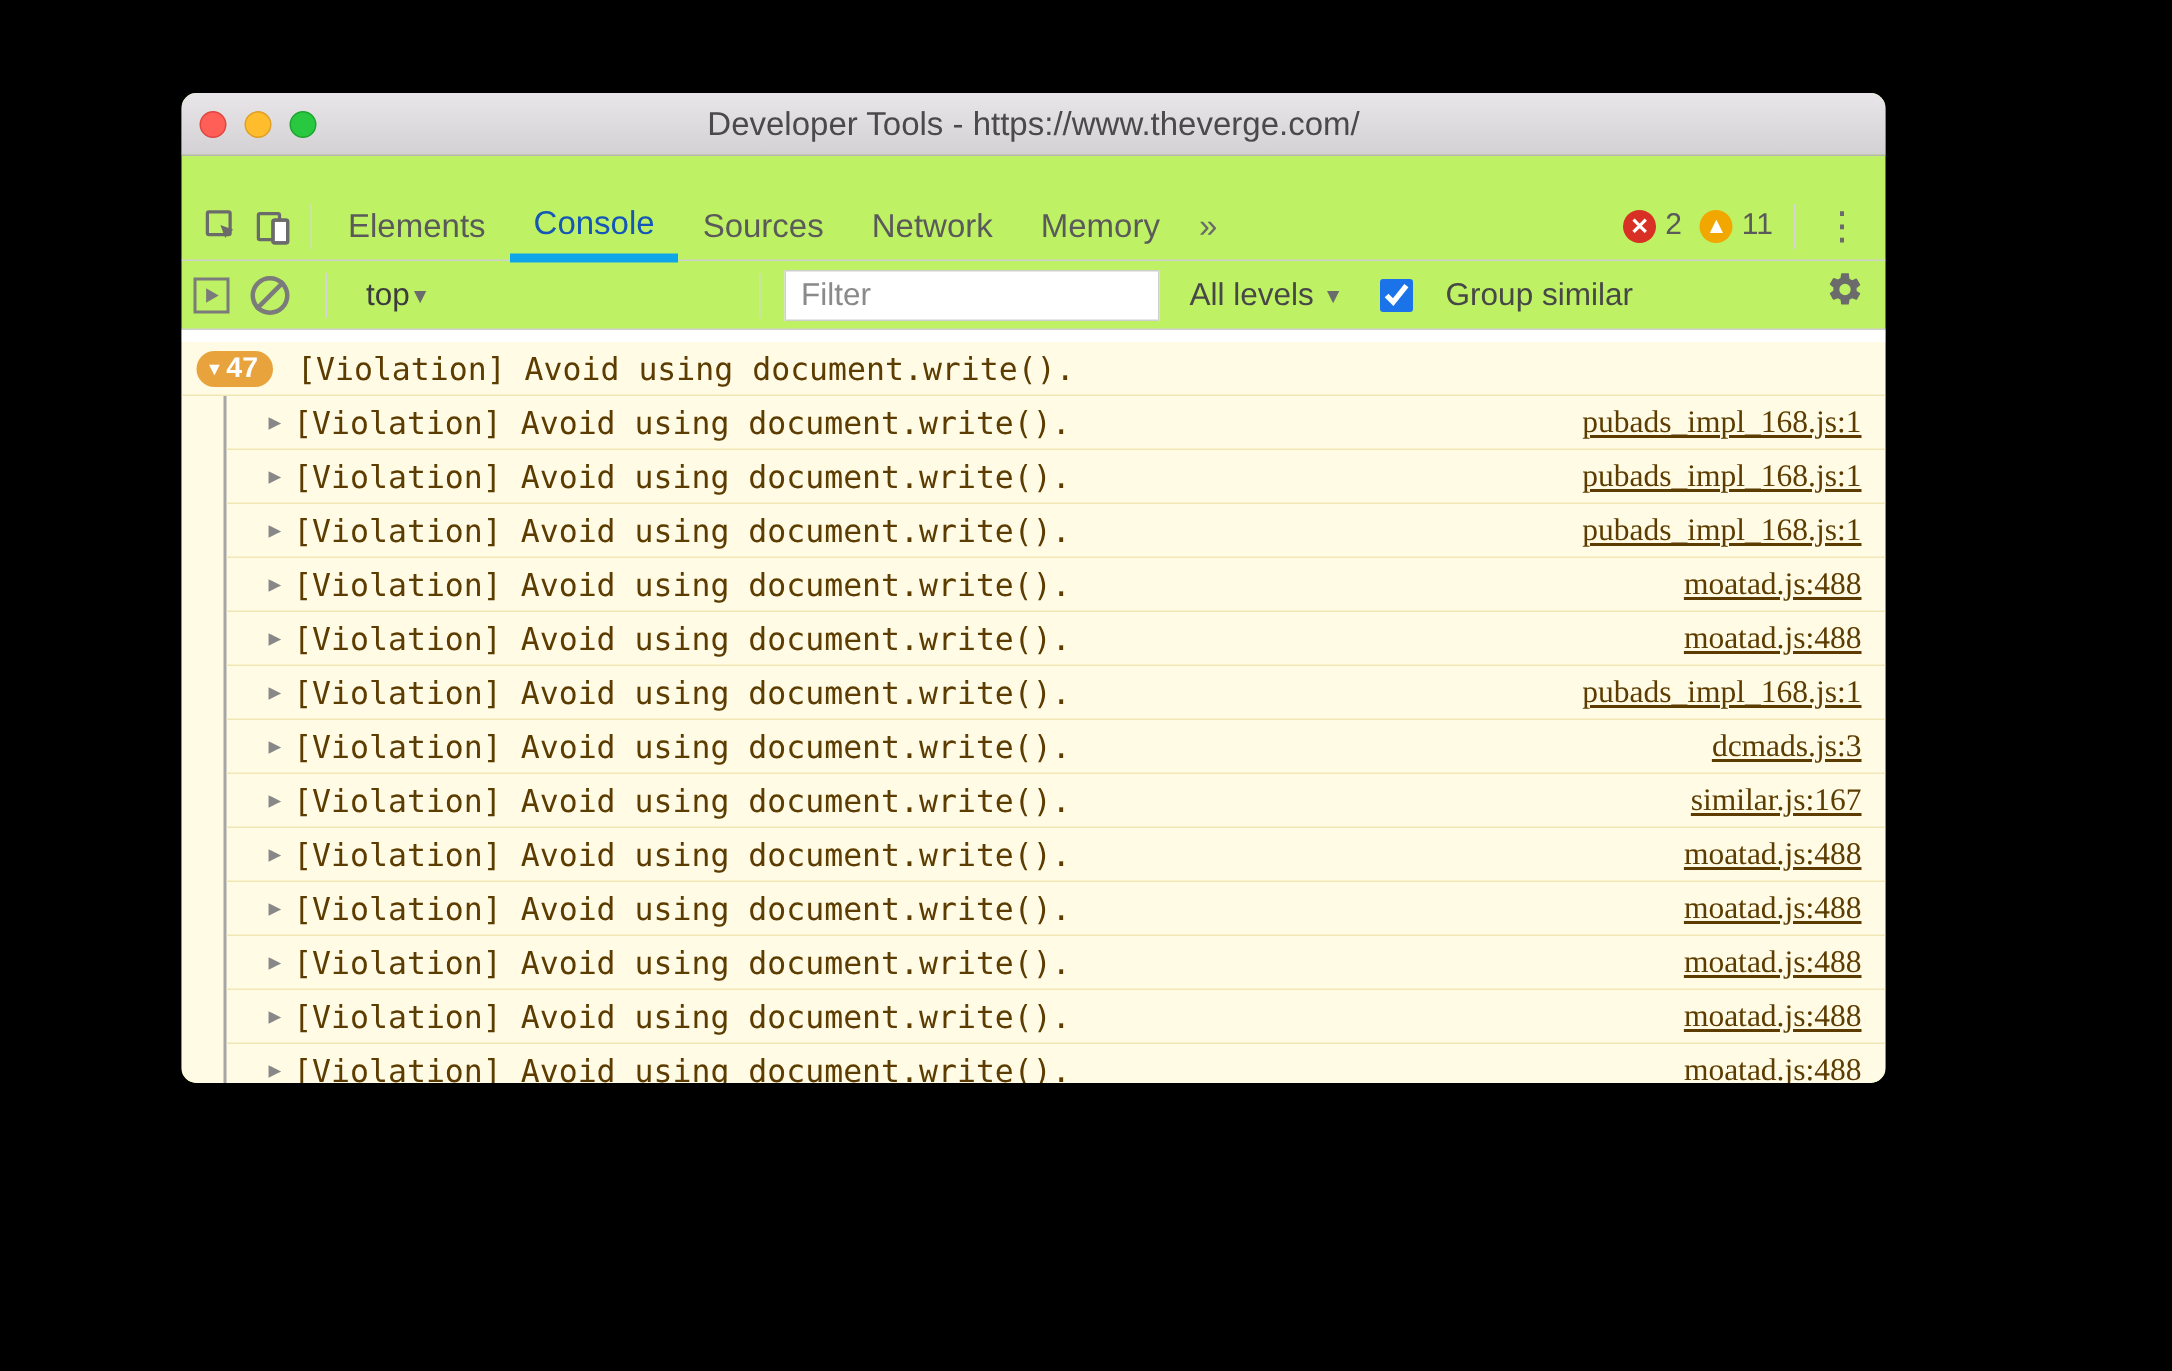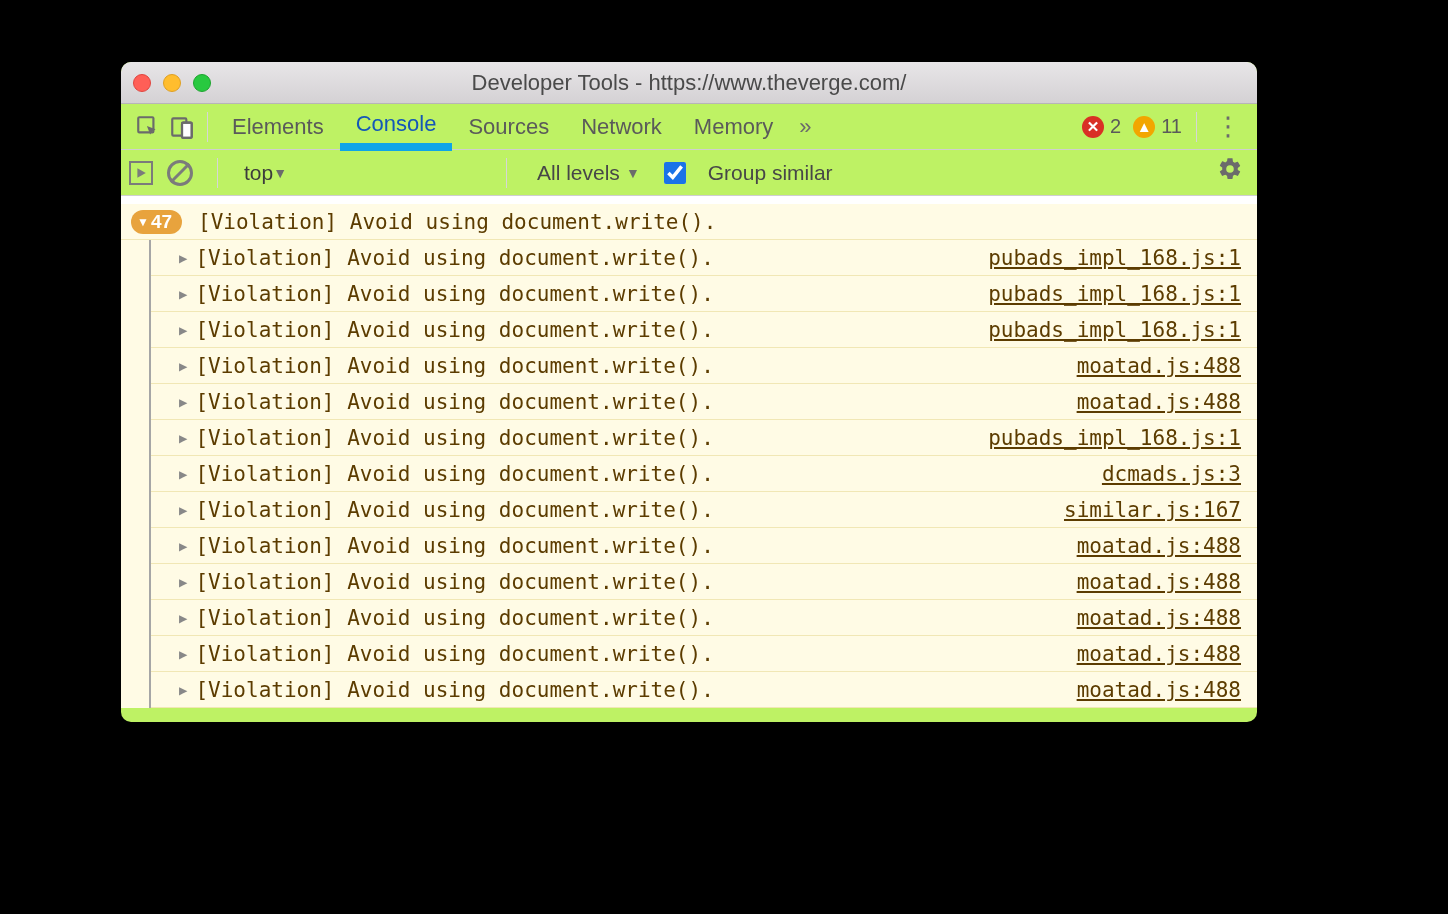--- a/index.html
+++ b/index.html
@@ -36,25 +36,26 @@
   .title-text { position:absolute; left:0; right:0; text-align:center; font-size:22px; color:#4a4a4a; pointer-events:none;}
 
   
   .tabs {
     height: 46px;
     border-bottom: 1px solid #cfcfcf;
     display:flex; align-items:center;
     padding: 0 6px 0 10px;
     font-size: 22px;
     color:#5a5a5a;
+    margin-top:24px;
   }
   .tb-iconbtn { width:34px; height:34px; display:flex; align-items:center; justify-content:center; color:#6b6b6b; }
   .tabs .divider { width:1px; height:30px; background:#d6d6d6; margin:0 8px;}
   .tab { padding: 0 16px; height:46px; display:flex; align-items:center; cursor:default;}
-  .tab.active { color:#1457b7; border-bottom: 8px solid #0ea5e9; padding-bottom: 0; position:relative; top:1px;}
+  .tab.active { color:#1457b7; border-bottom: 6px solid #0ea5e9; padding-bottom: 0; position:relative; top:1px;}
   .tabs-spacer { flex:1; }
   .more-chevrons { font-size:22px; color:#6b6b6b; padding:0 10px;}
   .badge-set { display:flex; align-items:center; gap:6px; padding:0 6px;}
   .errbadge { width:22px; height:22px; border-radius:50%; display:inline-flex; align-items:center; justify-content:center; font-size:15px; font-weight:700;}
   .errbadge.red { background:#d93025; color:#fff;}
   .errbadge.yellow { background:#f2a600; color:#fff;}
   .badge-num { font-size:20px; color:#5a5a5a;}
   .kebab { font-size:26px; color:#6b6b6b; padding:0 10px;}
 
   
@@ -114,21 +115,21 @@
   .log-rows { border-left: 2.5px solid #a6a6a6; margin-left: 28px; }
   .row {
     display:flex; align-items:center;
     height:36px;
     border-bottom:1px solid #f1e7b5;
     padding-left: 28px;
     padding-right: 16px;
   }
   .row .disclosure { color:#888; font-size:14px; margin-right:8px;}
   .row .msg { flex:1; white-space:pre; color:#5c3c00;}
-  .row .src { color:#5c3c00; text-decoration: underline; cursor:pointer; white-space:nowrap;}
+  .row .src { color:#5c3c00; text-decoration: underline; cursor:pointer; white-space:nowrap;font-family:Liberation Serif, serif;}
   .top-red-trace {
     height:8px;
     background:#fff;
     position:relative;
   }
 </style>
 </head>
 <body>
 
 <div class="clip-outer">
@@ -185,20 +186,21 @@
           <path d="M2 1 L9 5 L2 9 Z" fill="#7b7b7b"></path>
         </svg>
     </span>
     <span class="noentry"></span>
     <span class="tv-divider"></span>
     <span class="context-select">
       <span>top</span>
       <span class="tri-down">▼</span>
     </span>
     <span class="tv-divider"></span>
+    <input class="filter-input" placeholder="Filter" style="">
     <span class="levels">
       <span>All levels</span>
       <span class="tri-down">▼</span>
     </span>
     <label style="display:flex;align-items:center;gap:19px;">
       <input type="checkbox" class="chk" checked="" style="">
       <span>Group similar</span>
     </label>
     <span class="spacer"></span>
     <span class="gear">

